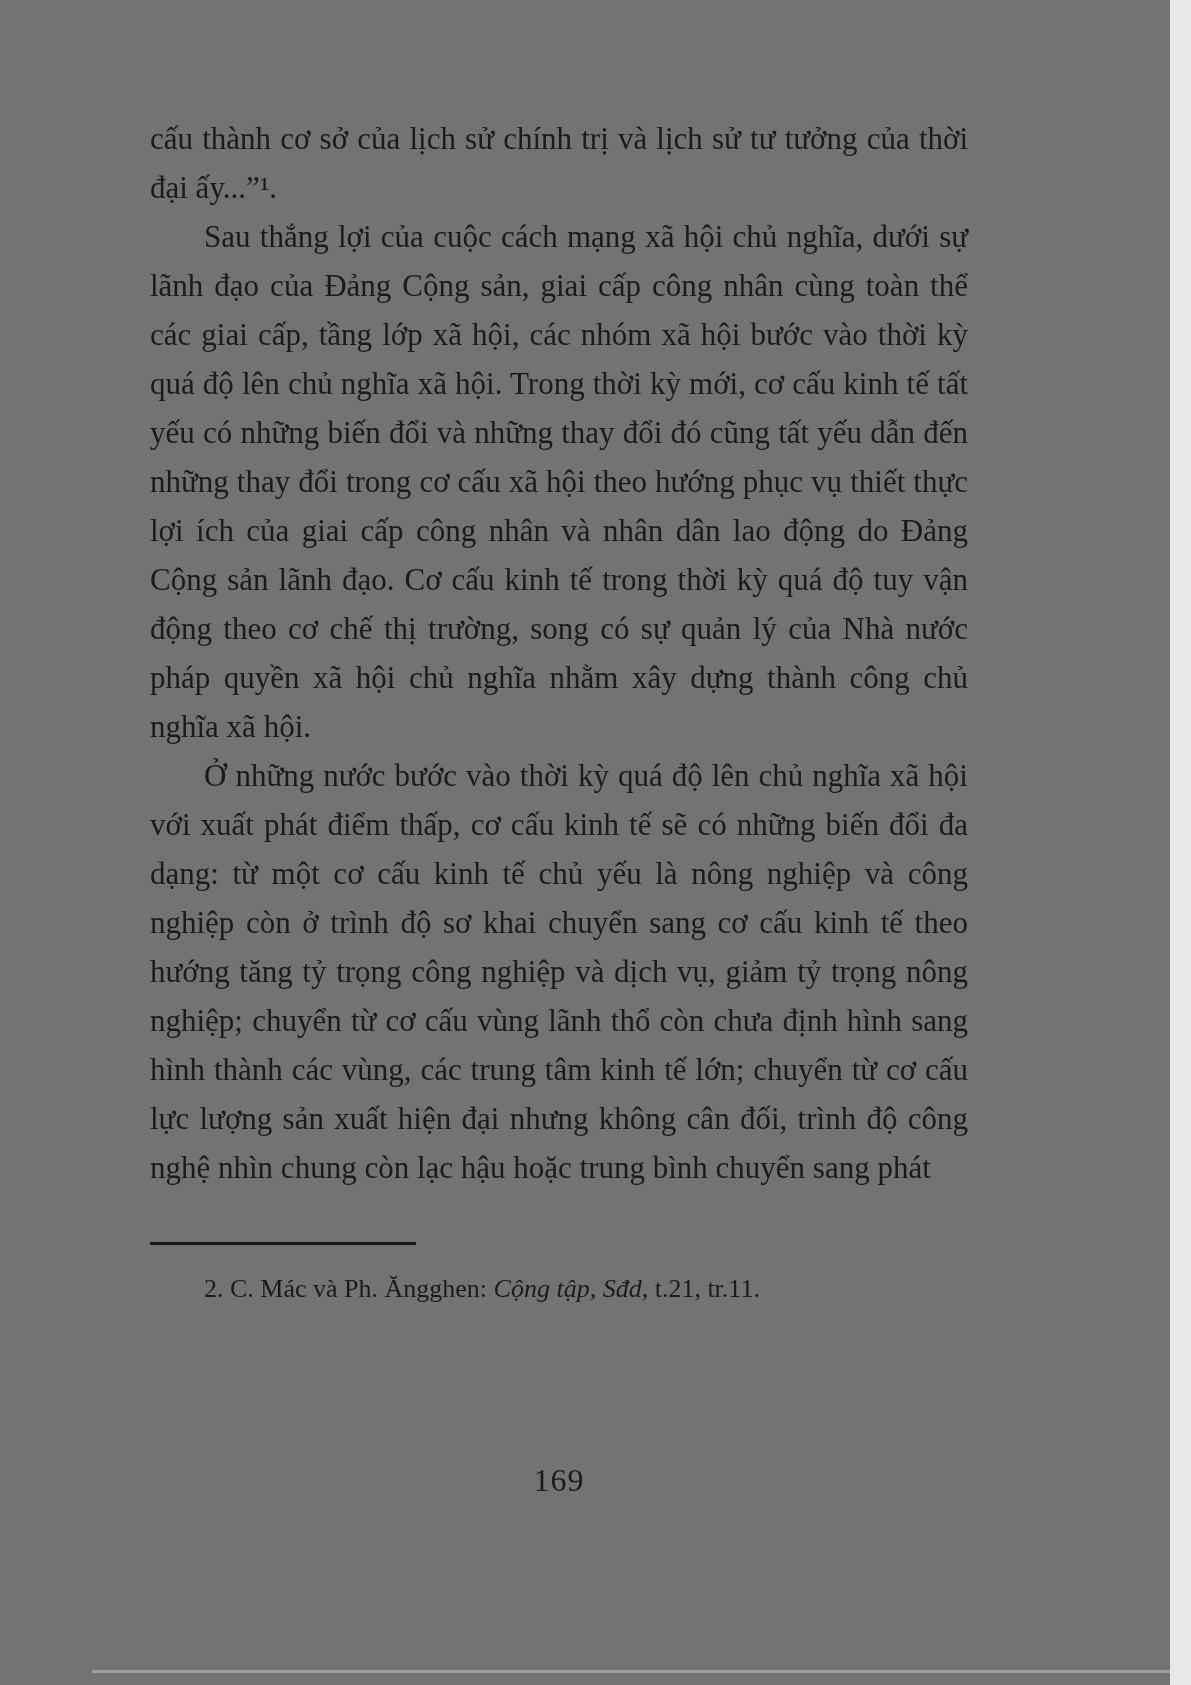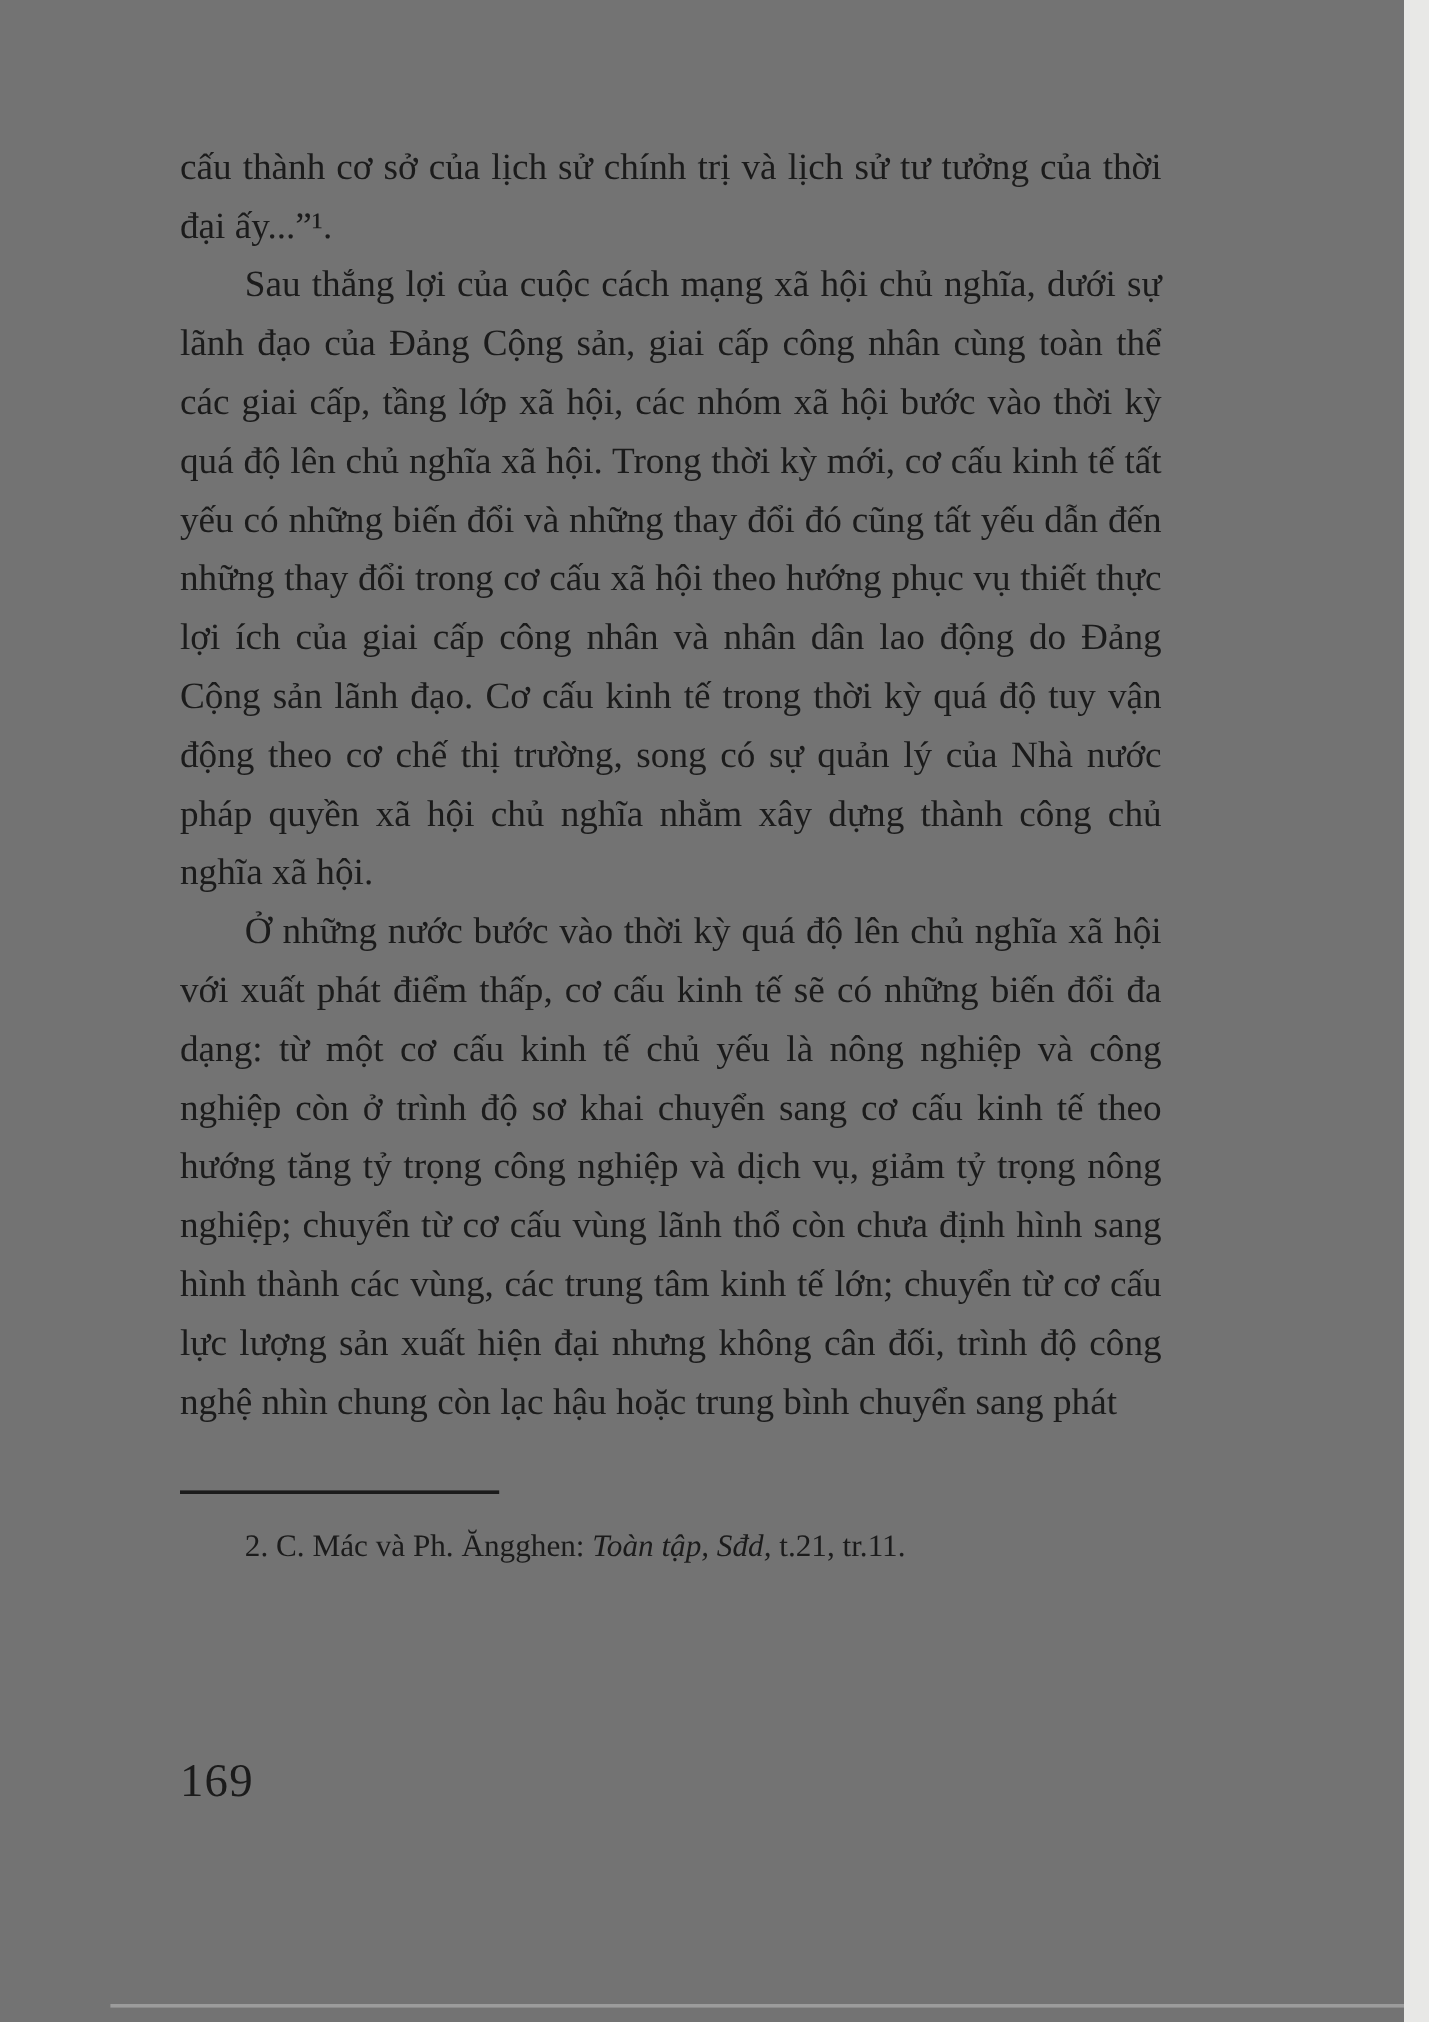--- a/index.html
+++ b/index.html
@@ -51,22 +51,22 @@
     text-align: left;
   }
   .footnote i {
     font-style: italic;
   }
   .page-number {
     position: absolute;
     left: 150px;
     top: 1462px;
     width: 818px;
-    text-align: left;
-    font-size: 39px;
+    text-align: center;
+    font-size: 32px;
     letter-spacing: 1px;
   }
   .scan-edge-line {
     position: absolute;
     left: 92px;
     top: 1670px;
     width: 1099px;
     height: 3px;
     background: #9c9c9c;
   }
@@ -75,19 +75,19 @@
 <body>
 
 <div class="page">
   <div class="text-block">
     <p class="para first">cấu thành cơ sở của lịch sử chính trị và lịch sử tư tưởng của thời đại ấy...”¹.</p>
     <p class="para">Sau thắng lợi của cuộc cách mạng xã hội chủ nghĩa, dưới sự lãnh đạo của Đảng Cộng sản, giai cấp công nhân cùng toàn thể các giai cấp, tầng lớp xã hội, các nhóm xã hội bước vào thời kỳ quá độ lên chủ nghĩa xã hội. Trong thời kỳ mới, cơ cấu kinh tế tất yếu có những biến đổi và những thay đổi đó cũng tất yếu dẫn đến những thay đổi trong cơ cấu xã hội theo hướng phục vụ thiết thực lợi ích của giai cấp công nhân và nhân dân lao động do Đảng Cộng sản lãnh đạo. Cơ cấu kinh tế trong thời kỳ quá độ tuy vận động theo cơ chế thị trường, song có sự quản lý của Nhà nước pháp quyền xã hội chủ nghĩa nhằm xây dựng thành công chủ nghĩa xã hội.</p>
     <p class="para">Ở những nước bước vào thời kỳ quá độ lên chủ nghĩa xã hội với xuất phát điểm thấp, cơ cấu kinh tế sẽ có những biến đổi đa dạng: từ một cơ cấu kinh tế chủ yếu là nông nghiệp và công nghiệp còn ở trình độ sơ khai chuyển sang cơ cấu kinh tế theo hướng tăng tỷ trọng công nghiệp và dịch vụ, giảm tỷ trọng nông nghiệp; chuyển từ cơ cấu vùng lãnh thổ còn chưa định hình sang hình thành các vùng, các trung tâm kinh tế lớn; chuyển từ cơ cấu lực lượng sản xuất hiện đại nhưng không cân đối, trình độ công nghệ nhìn chung còn lạc hậu hoặc trung bình chuyển sang phát</p>
 
     <div class="footnote-sep"></div>
 
-    <p class="footnote"><span>2. C. Mác và Ph. Ăngghen: </span><i>Toàn tập, Sđd,</i><span> t.21, tr.11.</span></p>
+    <p class="footnote"><span>2. C. Mác và Ph. Ăngghen: </span><i>Cộng tập, Sđd,</i><span> t.21, tr.11.</span></p>
   </div>
 
   <div class="page-number">169</div>
 
   <div class="scan-edge-line"></div>
 </div>
 
 </body></html>

